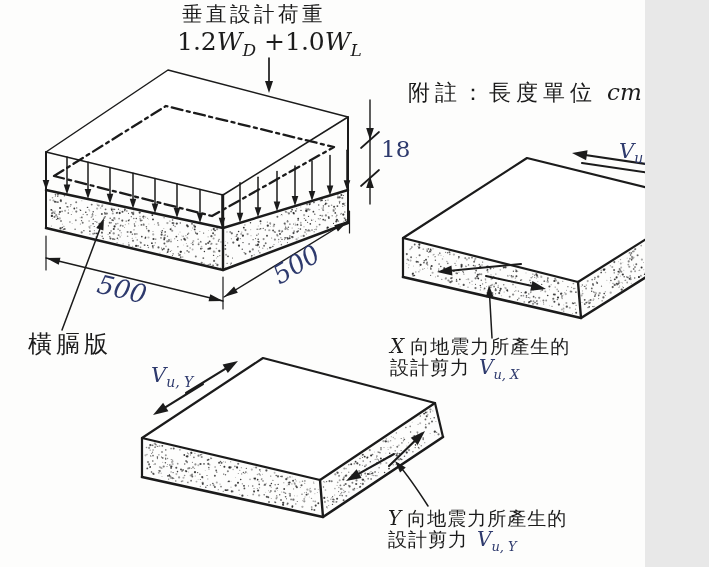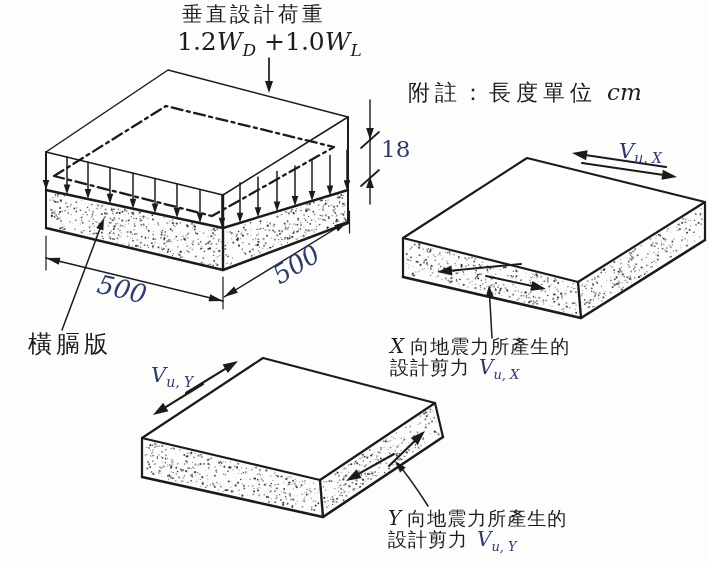--- a/index.html
+++ b/index.html
@@ -1,16 +1,16 @@
 <!DOCTYPE html>
 <html><head>
 <meta charset="utf-8">
 <style>
   html,body{margin:0;padding:0;background:#e8e8e8;}
-  .canvas{width:709px;height:567px;position:relative;background:#fdfdfc;overflow:hidden;
+  .canvas{width:645px;height:567px;position:relative;background:#fdfdfc;overflow:hidden;
           font-family:"Liberation Serif", serif;}
   svg{display:block;}
   .cjk{font-family:"Liberation Serif", serif;}
   .math{font-family:"DejaVu Serif", serif;}
 </style>
 </head>
 <body>
 
 <div class="canvas">
 <svg viewBox="0 0 709 567" width="709" height="567">

